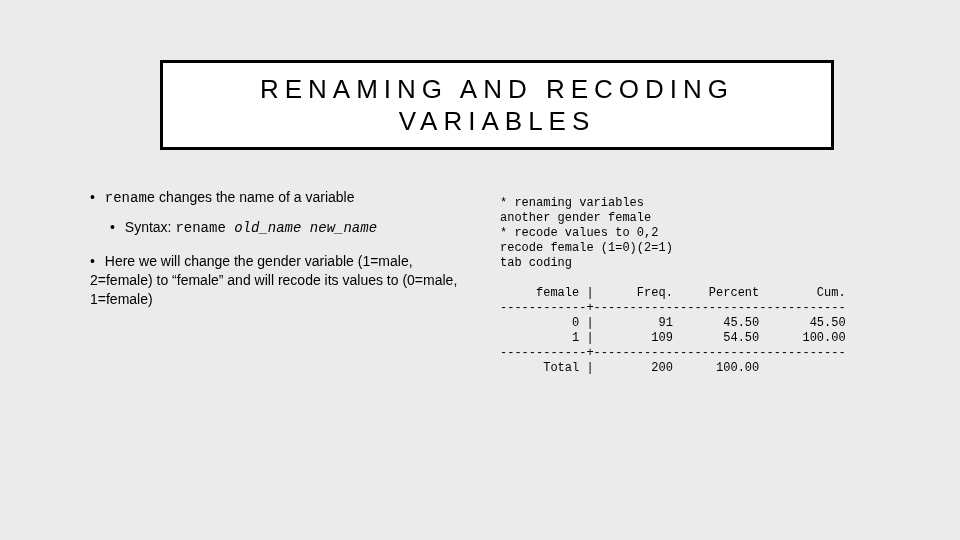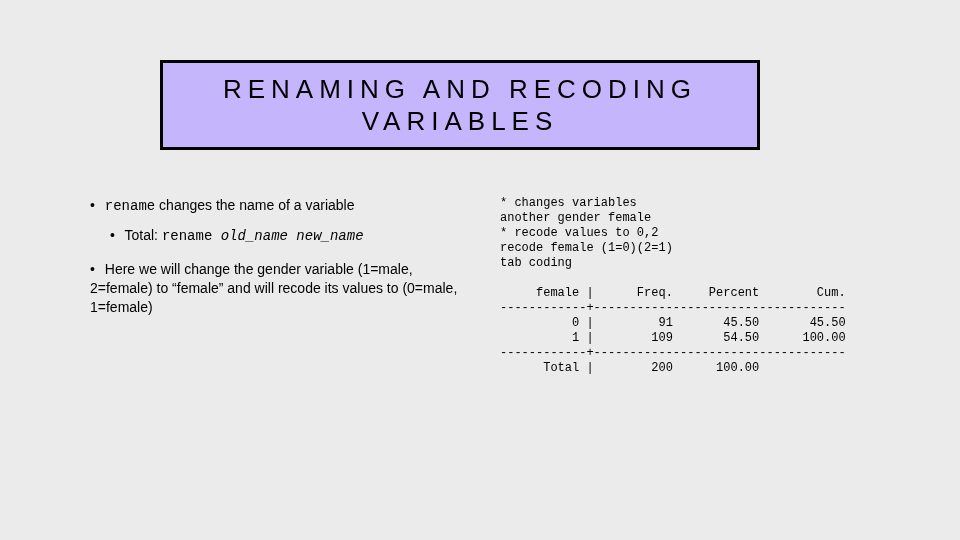--- a/index.html
+++ b/index.html
@@ -15,38 +15,38 @@
   .slide {
     position: relative;
     width: 960px;
     height: 540px;
     box-sizing: border-box;
   }
   .title-box {
     position: absolute;
     left: 160px;
     top: 60px;
-    width: 600px;
+    width: 674px;
     height: 90px;
     border: 3px solid #000;
-    background: #c4b5fd;
+    background: #ffffff;
     display: flex;
     align-items: center;
     justify-content: center;
     text-align: center;
     font-size: 26px;
     letter-spacing: 6px;
     line-height: 1.25;
     padding: 4px 10px;
     box-sizing: border-box;
   }
   .left-col {
     position: absolute;
     left: 90px;
-    top: 196px;
+    top: 188px;
     width: 380px;
     font-size: 14px;
     line-height: 1.35;
   }
   .left-col ul {
     list-style: none;
     padding: 0;
     margin: 0;
   }
   .left-col > ul > li {
@@ -84,34 +84,34 @@
   </div>
 
   <div class="left-col">
     <ul>
       <li>
         <span class="bullet-dot">•</span>
         <span class="mono">rename</span><span> changes the name of a variable</span>
         <ul>
           <li>
             <span class="bullet-dot">•</span>
-            <span>Total: </span><span class="mono">rename </span><span class="italic-mono">old_name</span><span class="mono"> </span><span class="italic-mono">new_name</span>
+            <span>Syntax: </span><span class="mono">rename </span><span class="italic-mono">old_name</span><span class="mono"> </span><span class="italic-mono">new_name</span>
           </li>
         </ul>
       </li>
 
 
       <li>
         <span class="bullet-dot">•</span>
         <span>Here we will change the gender variable (1=male, 2=female) to “female” and will recode its values to (0=male, 1=female)</span>
       </li>
     </ul>
   </div>
 
-  <div class="right-col"><span>* changes variables</span>
+  <div class="right-col"><span>* renaming variables</span>
 <span>another gender female</span>
 <span>* recode values to 0,2</span>
 <span>recode female (1=0)(2=1)</span>
 <span>tab coding</span>
 
 <span>     female |      Freq.     Percent        Cum.</span>
 <span>------------+-----------------------------------</span>
 <span>          0 |         91       45.50       45.50</span>
 <span>          1 |        109       54.50      100.00</span>
 <span>------------+-----------------------------------</span>

